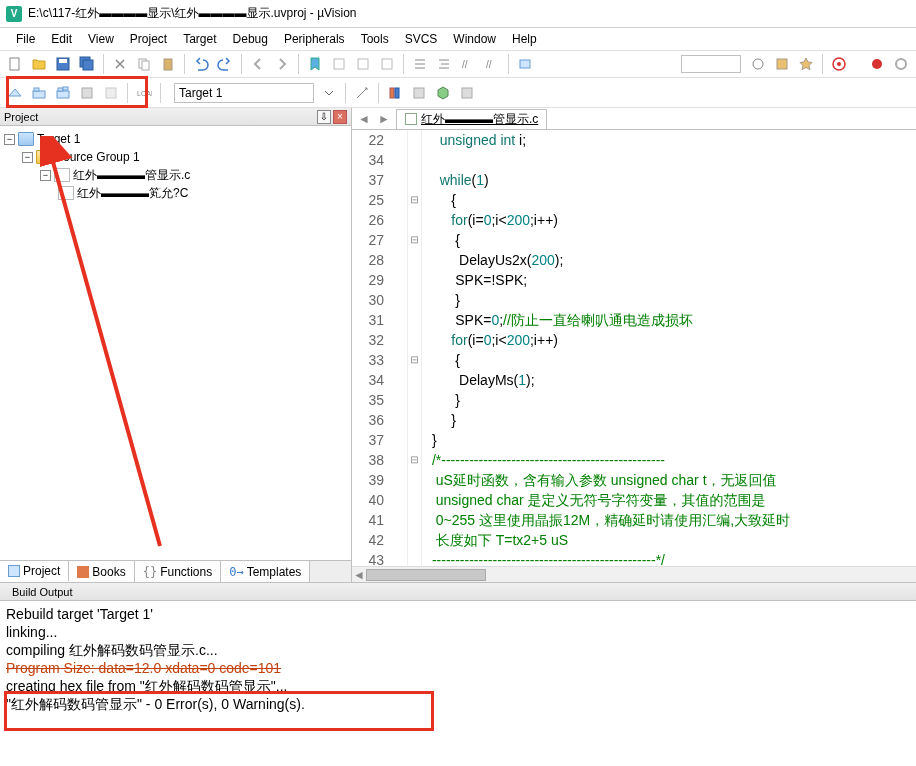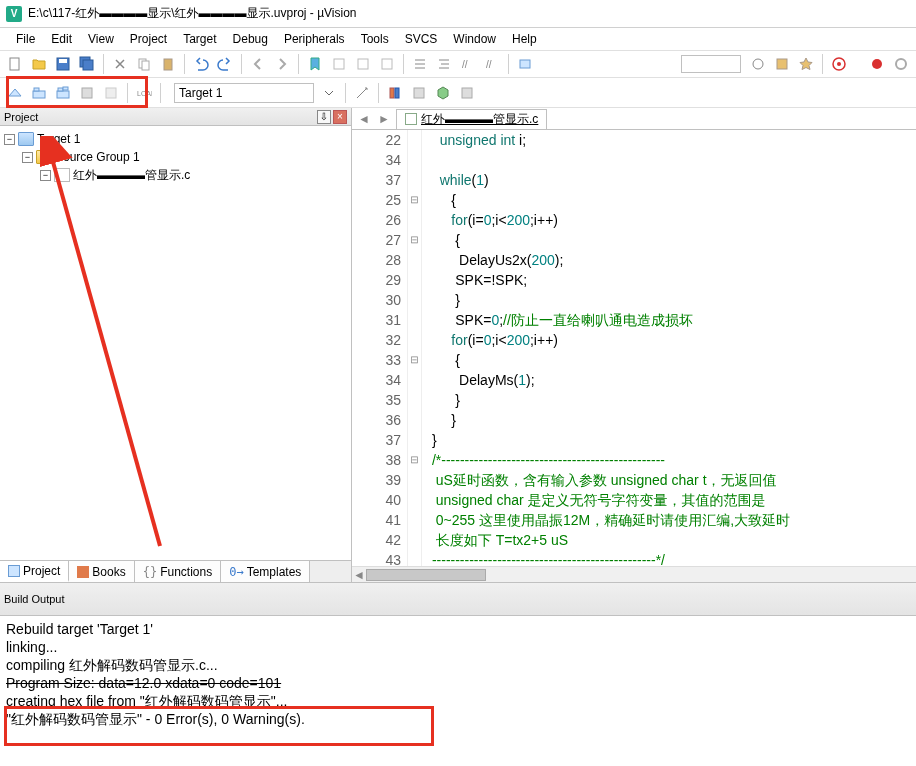--- a/index.html
+++ b/index.html
@@ -29,30 +29,30 @@
 .ticon.file{background:#fff;border:1px solid #bbb}
 .tabs-bottom{height:22px;display:flex;border-top:1px solid #c0c0c0;background:#eee}
 .tabs-bottom .tab{padding:2px 8px;border-right:1px solid #c0c0c0;display:flex;align-items:center;gap:3px;background:#fdfdfd}
 .tabs-bottom .tab.active{background:#fff;border-bottom:2px solid #fff}
 .editor{flex:1;display:flex;flex-direction:column;background:#fff}
 .edtabs{height:22px;border-bottom:1px solid #c0c0c0;display:flex;align-items:center;padding-left:4px;gap:4px}
 .edtabs .arrow{width:16px;height:16px;display:flex;align-items:center;justify-content:center;color:#888}
 .edtabs .filetab{background:#fff;border:1px solid #c0c0c0;border-bottom:none;padding:1px 8px;font-size:12px;display:flex;align-items:center;gap:4px}
 .edtabs .filetab .fi{width:12px;height:12px;background:#fff;border:1px solid #8a8}
 .codearea{flex:1;display:flex;overflow:hidden;font-family:Consolas,monospace;font-size:14px}
-.gutter{width:56px;background:#fff;border-right:1px solid #eee;text-align:right;padding-right:6px;color:#666;line-height:20px}
+.gutter{width:56px;background:#fff;border-right:1px solid #eee;text-align:right;padding-right:23px;color:#666;line-height:20px}
 .fold{width:14px;background:#fff;border-right:1px solid #eee;line-height:20px;text-align:center;color:#888;font-size:10px}
 .code{flex:1;padding-left:6px;line-height:20px;white-space:pre;overflow:hidden}
 .kw{color:#0f766e}
 .num{color:#008080}
 .cm{color:#008000}
 .redarrow{position:absolute;left:40px;top:28px;pointer-events:none;z-index:9}
-.buildhdr{height:34px;background:linear-gradient(#f0f0f0,#e4e4e4);border-top:1px solid #c0c0c0;border-bottom:1px solid #c0c0c0;padding:0 4px;font-size:11px;display:flex;align-items:center}
+.buildhdr{height:19px;background:linear-gradient(#f0f0f0,#e4e4e4);border-top:1px solid #c0c0c0;border-bottom:1px solid #c0c0c0;padding:0 12px;font-size:11px;display:flex;align-items:center}
 .buildout{height:146px;background:#fff;font-family:Consolas,"Courier New",monospace;font-size:14px;padding:4px 6px;line-height:18px;overflow:auto;position:relative;white-space:pre}
-.strike{text-decoration:line-through;color:#000000}
+.strike{text-decoration:line-through;color:#c2410c}
 .redbox2{position:absolute;left:4px;top:90px;width:430px;height:40px;border:3px solid #e63020;pointer-events:none}
 .scroll-h{height:16px;background:#f0f0f0;border-top:1px solid #ddd;display:flex;align-items:center}
 .thumb{background:#c8c8c8;border:1px solid #aaa}
 .combo-small{width:60px;height:18px;border:1px solid #c0c0c0;background:#fff;margin-left:auto;margin-right:4px}
 </style>
 </head>
 <body>
 
 <div class="titlebar">
   <div class="icon">V</div>
@@ -314,20 +314,24 @@
       </div>
       <div class="tree-row" style="padding-left:20px">
         <span class="exp">−</span>
         <span class="ticon folder"></span>
         <span>Source Group 1</span>
       </div>
       <div class="tree-row" style="padding-left:38px">
         <span class="exp">−</span>
         <span class="ticon file"></span>
         <span>红外▬▬▬▬管显示.c</span>
+      </div>
+      <div class="tree-row" style="padding-left:56px">
+        <span class="ticon file"></span>
+        <span>红外▬▬▬▬笂允?C</span>
       </div>
     </div>
     <svg class="redarrow" width="140" height="420">
       <defs>
           <marker id="ah" markerWidth="10" markerHeight="10" refX="5" refY="5" orient="auto">
             <path d="M0 0L10 5L0 10z" fill="#e63020"></path>
           </marker>
         </defs>
       <line x1="120" y1="410" x2="8" y2="8" stroke="#e63020" stroke-width="4" marker-end="url(#ah)"></line>
     </svg>

